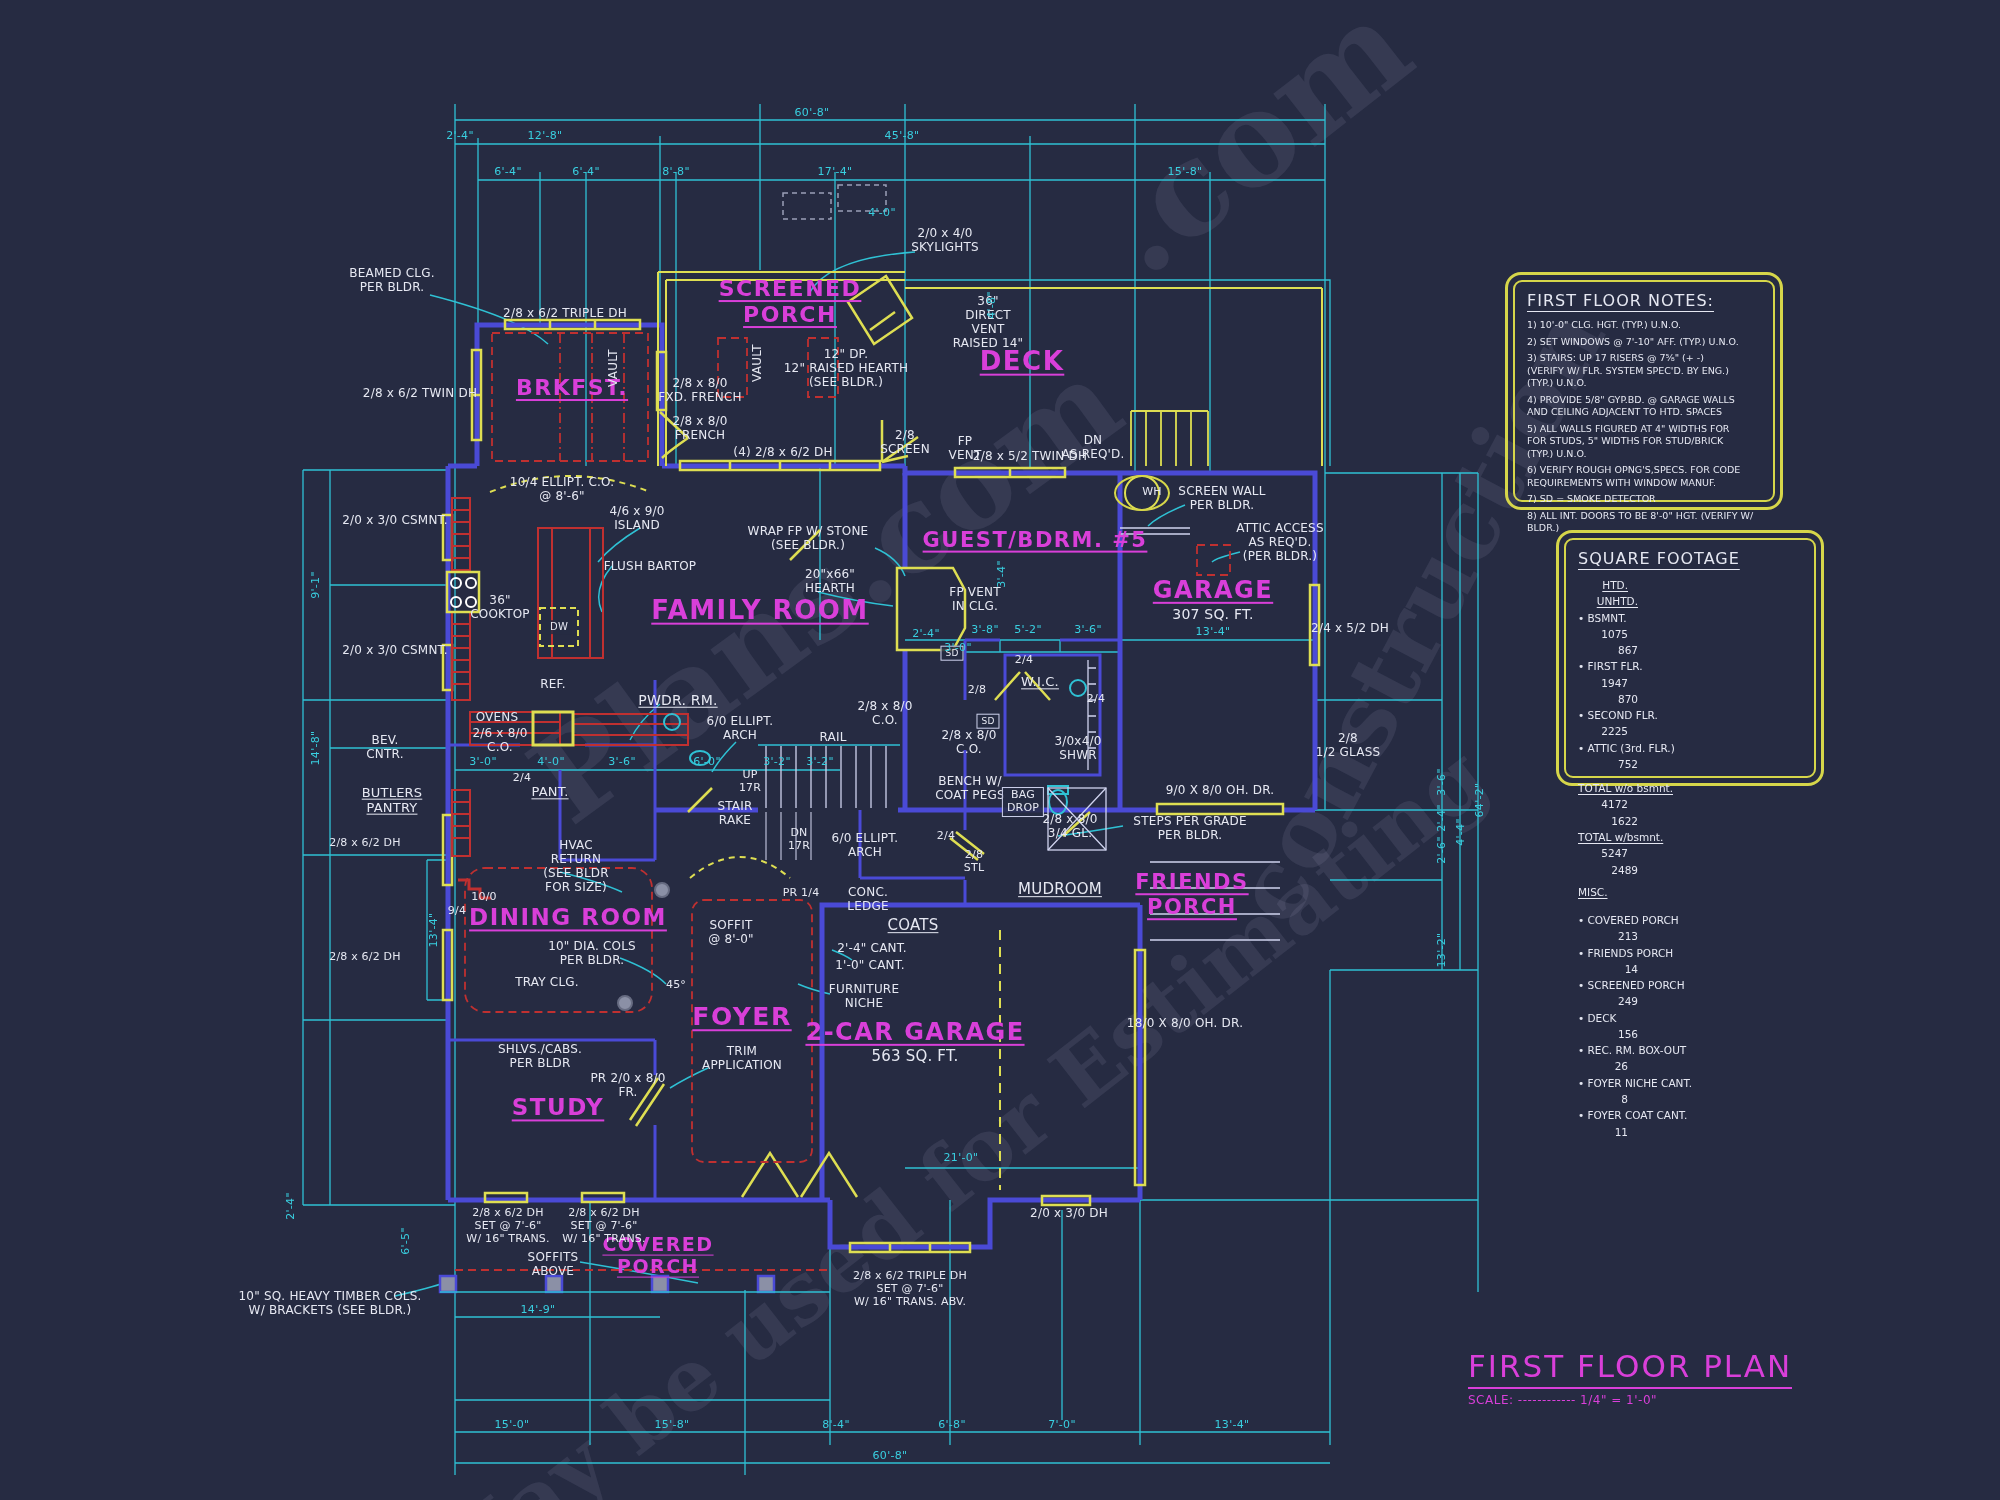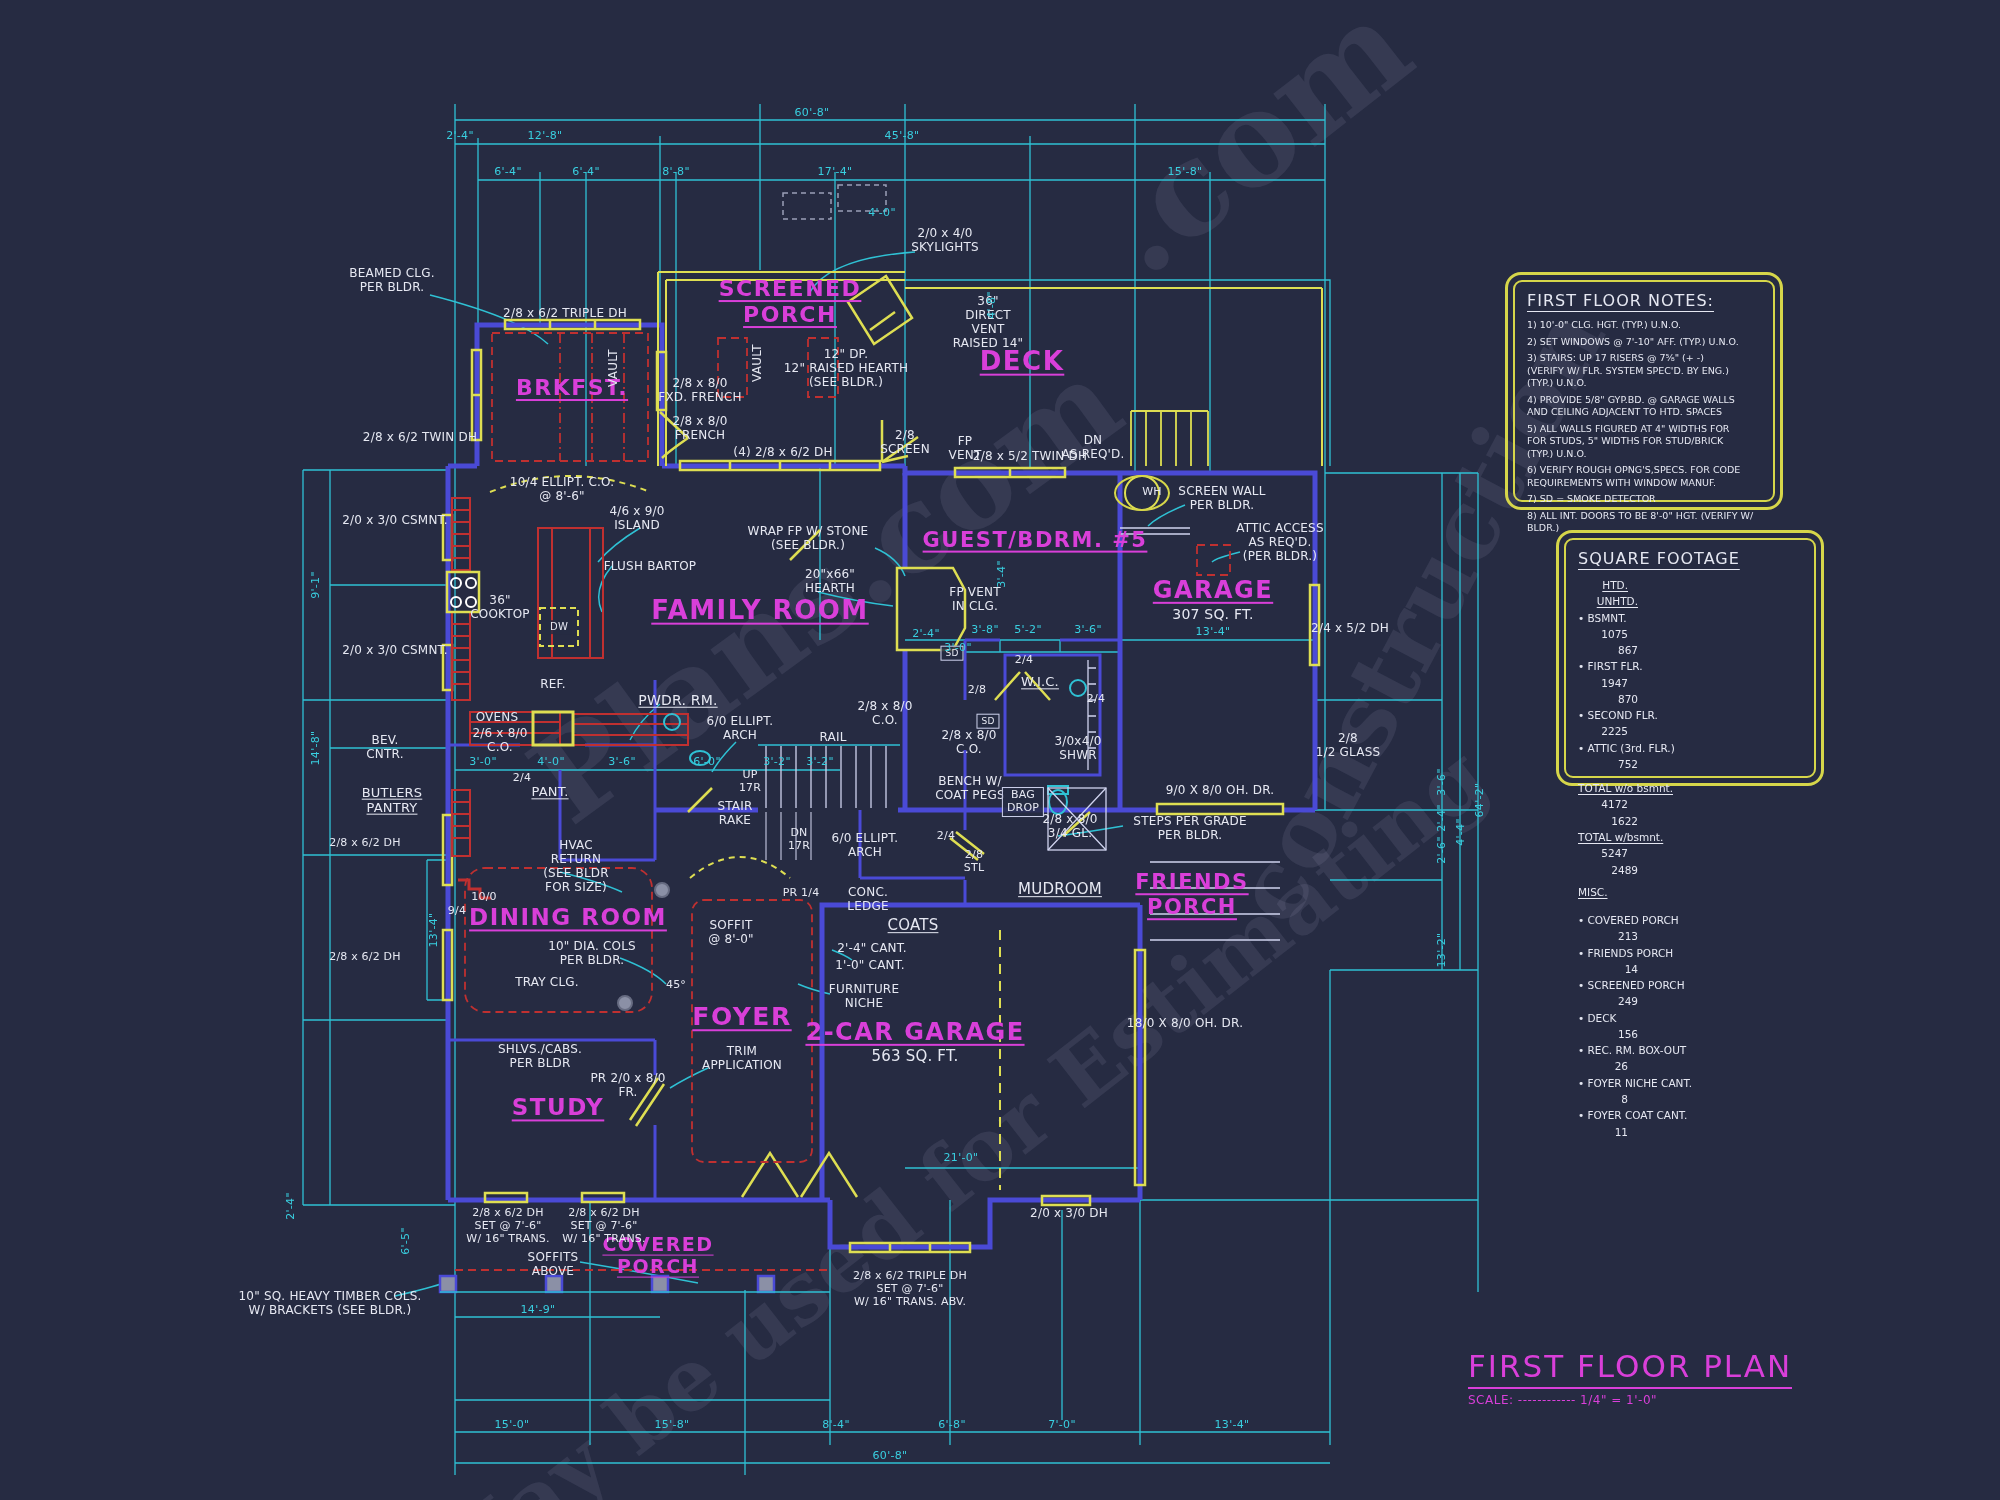--- a/index.html
+++ b/index.html
@@ -207,21 +207,21 @@
   <div class="ann room" style="left:1192px;top:895px;font-size:21px;">FRIENDS
 PORCH</div>
   <div class="ann room" style="left:658px;top:1255px;font-size:19px;">COVERED
 PORCH</div>
 
   <div class="ann" style="left:945px;top:240px;">2/0 x 4/0
 SKYLIGHTS</div>
   <div class="ann" style="left:392px;top:280px;">BEAMED CLG.
 PER BLDR.</div>
   <div class="ann" style="left:565px;top:313px;">2/8 x 6/2 TRIPLE DH</div>
-  <div class="ann" style="left:420px;top:393px;margin-top:44px;">2/8 x 6/2 TWIN DH</div>
+  <div class="ann" style="left:420px;top:393px;">2/8 x 6/2 TWIN DH</div>
   <div class="ann" style="left:700px;top:390px;">2/8 x 8/0
 FXD. FRENCH</div>
   <div class="ann" style="left:700px;top:428px;">2/8 x 8/0
 FRENCH</div>
   <div class="ann rot" style="left:613px;top:368px;">VAULT</div>
   <div class="ann rot" style="left:757px;top:363px;">VAULT</div>
   <div class="ann" style="left:988px;top:322px;">36"
 DIRECT
 VENT
 RAISED 14"</div>

